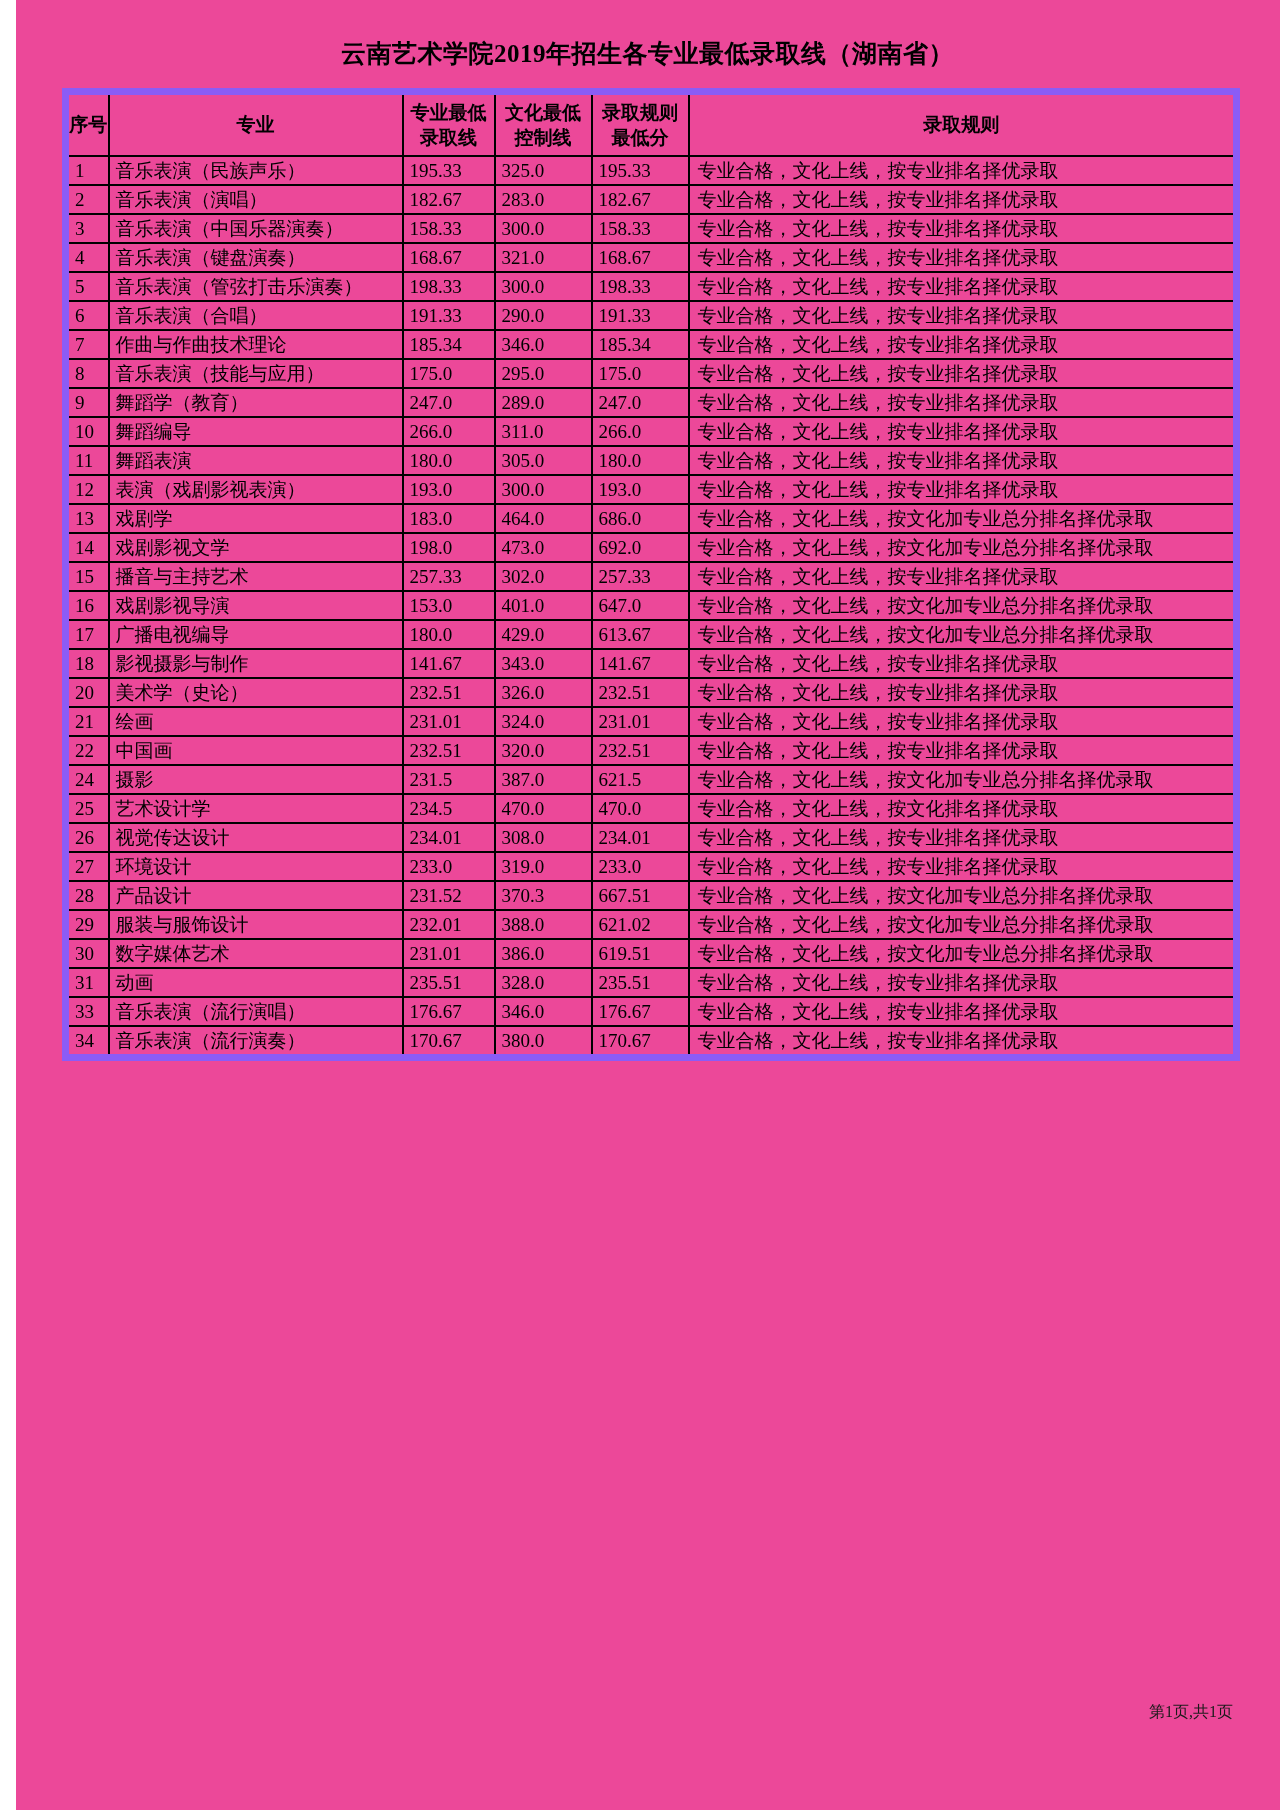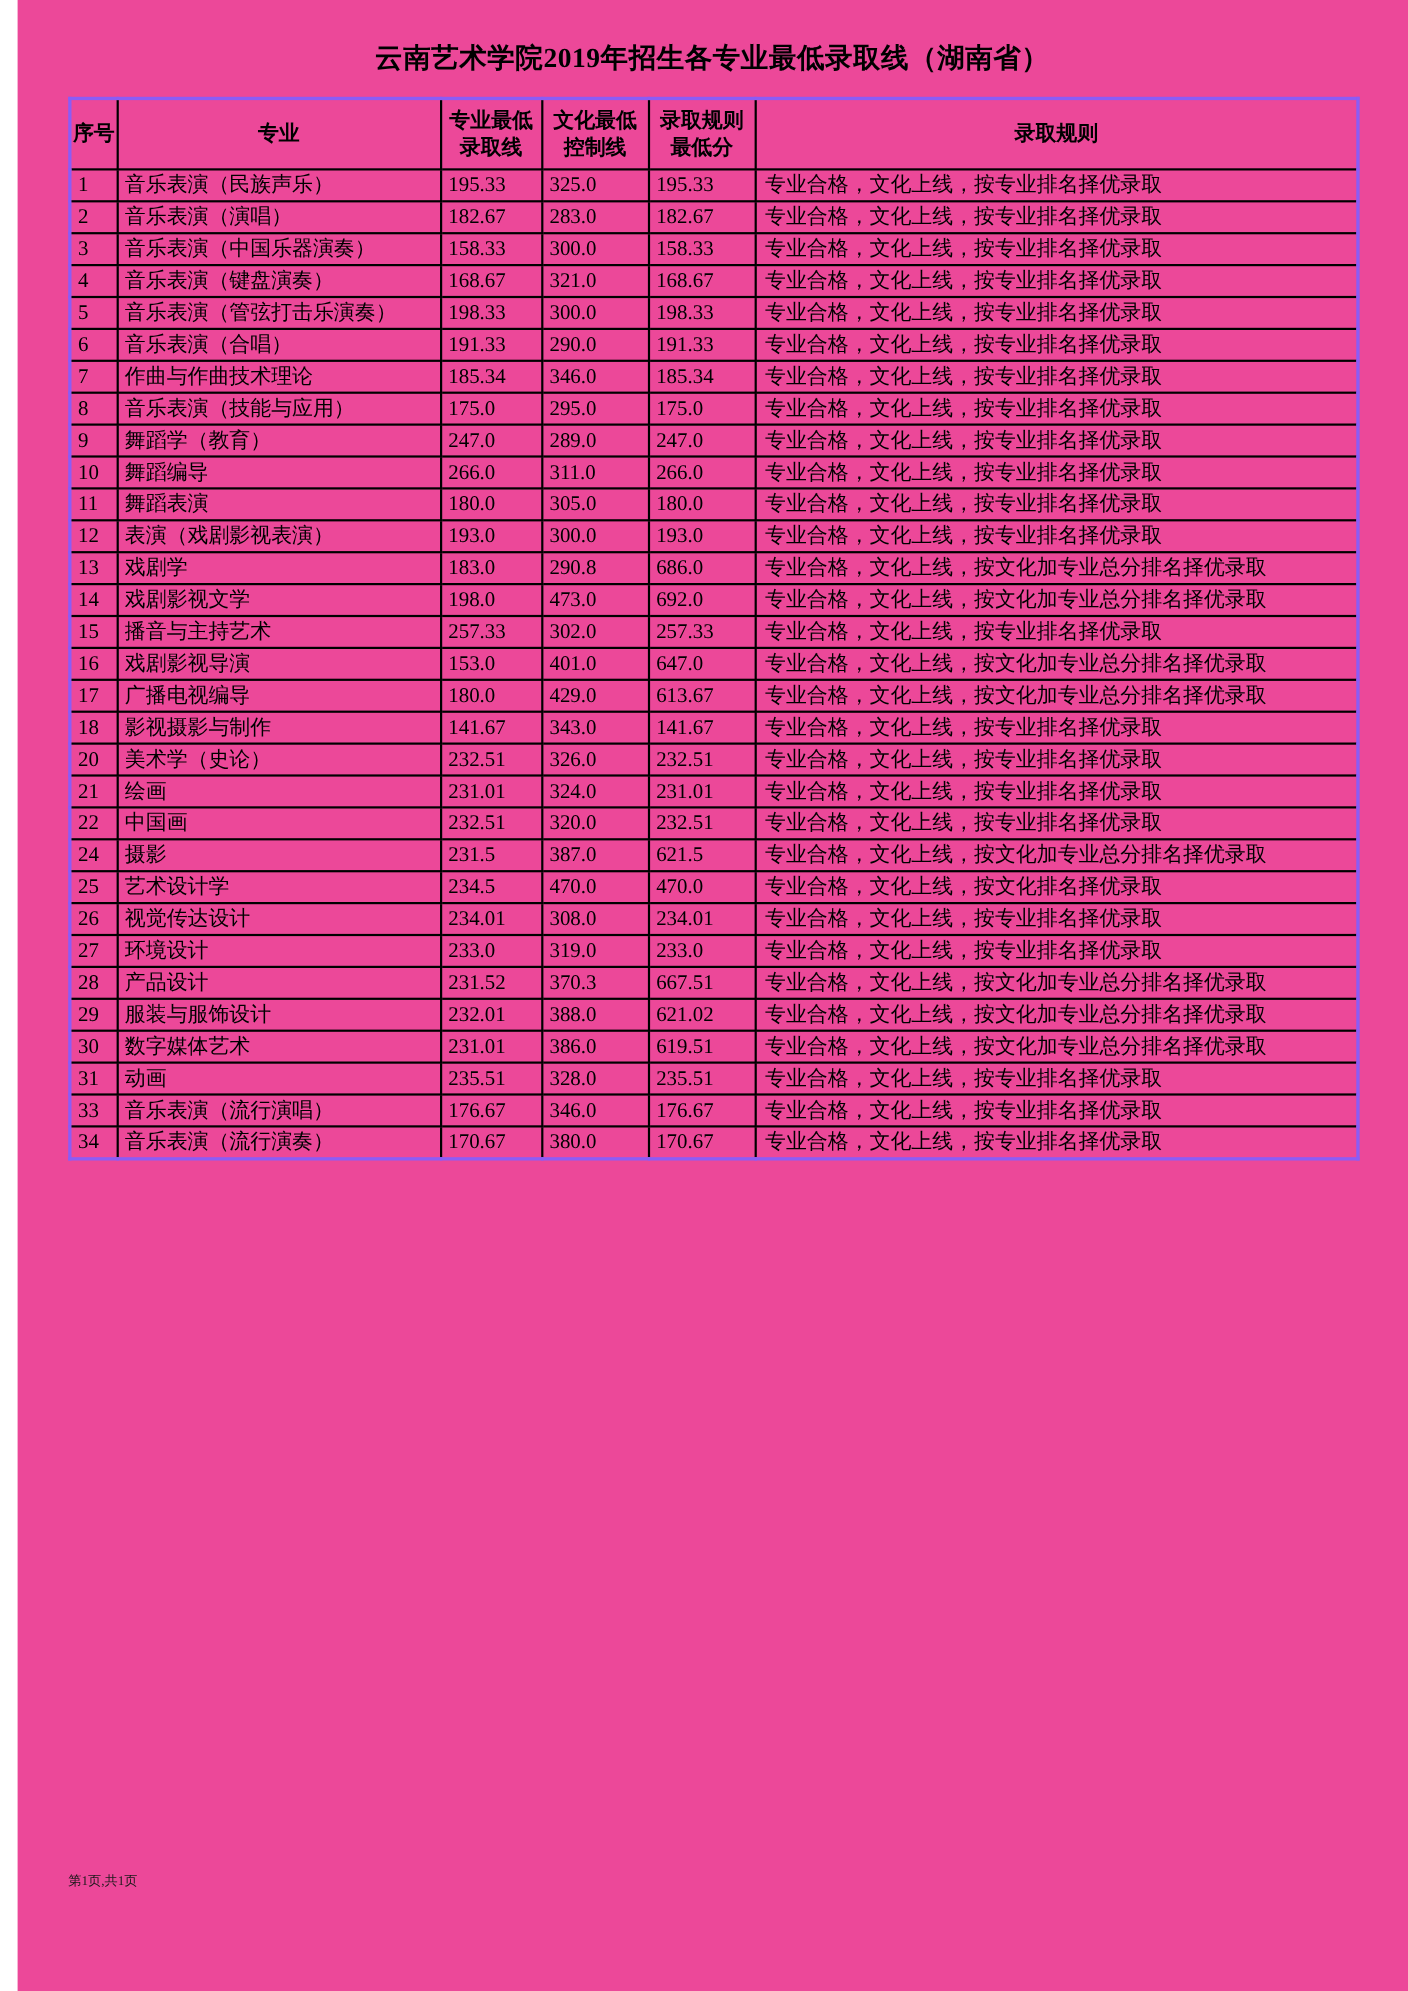--- a/index.html
+++ b/index.html
@@ -30,21 +30,21 @@
     line-height: 1.15;
     letter-spacing: 0.5px;
   }
   table.grid {
     position: absolute;
     top: 88px;
     left: 46px;
     width: 1171px;
     border-collapse: collapse;
     table-layout: fixed;
-    border: 3px solid #8b5cf6;
+    border: 7px solid #8b5cf6;
   }
   th, td {
     border: 2px solid #000;
     overflow: hidden;
     box-sizing: border-box;
   }
   th {
     height: 64px;
     font-size: 19px;
     font-weight: bold;
@@ -62,22 +62,22 @@
     white-space: nowrap;
     padding: 0 0 0 6px;
   }
   td.c1 { }
   td.c5 { padding-left: 8px; }
   .footer {
     position: absolute;
     top: 1702px;
     left: 46px;
     width: 1171px;
-    text-align: left;
-    font-size: 12px;
+    text-align: right;
+    font-size: 16px;
     color: #1a1a1a;
   }
 </style>
 </head>
 <body>
 
 <div class="page">
 
   <h1 class="title">云南艺术学院2019年招生各专业最低录取线（湖南省）</h1>
 
@@ -197,21 +197,21 @@
           <td class="c1">表演（戏剧影视表演）</td>
           <td class="c2">193.0</td>
           <td class="c3">300.0</td>
           <td class="c4">193.0</td>
           <td class="c5">专业合格，文化上线，按专业排名择优录取</td>
         </tr>
         <tr>
           <td class="c0">13</td>
           <td class="c1">戏剧学</td>
           <td class="c2">183.0</td>
-          <td class="c3">290.8</td>
+          <td class="c3">464.0</td>
           <td class="c4">686.0</td>
           <td class="c5">专业合格，文化上线，按文化加专业总分排名择优录取</td>
         </tr>
         <tr>
           <td class="c0">14</td>
           <td class="c1">戏剧影视文学</td>
           <td class="c2">198.0</td>
           <td class="c3">473.0</td>
           <td class="c4">692.0</td>
           <td class="c5">专业合格，文化上线，按文化加专业总分排名择优录取</td>

